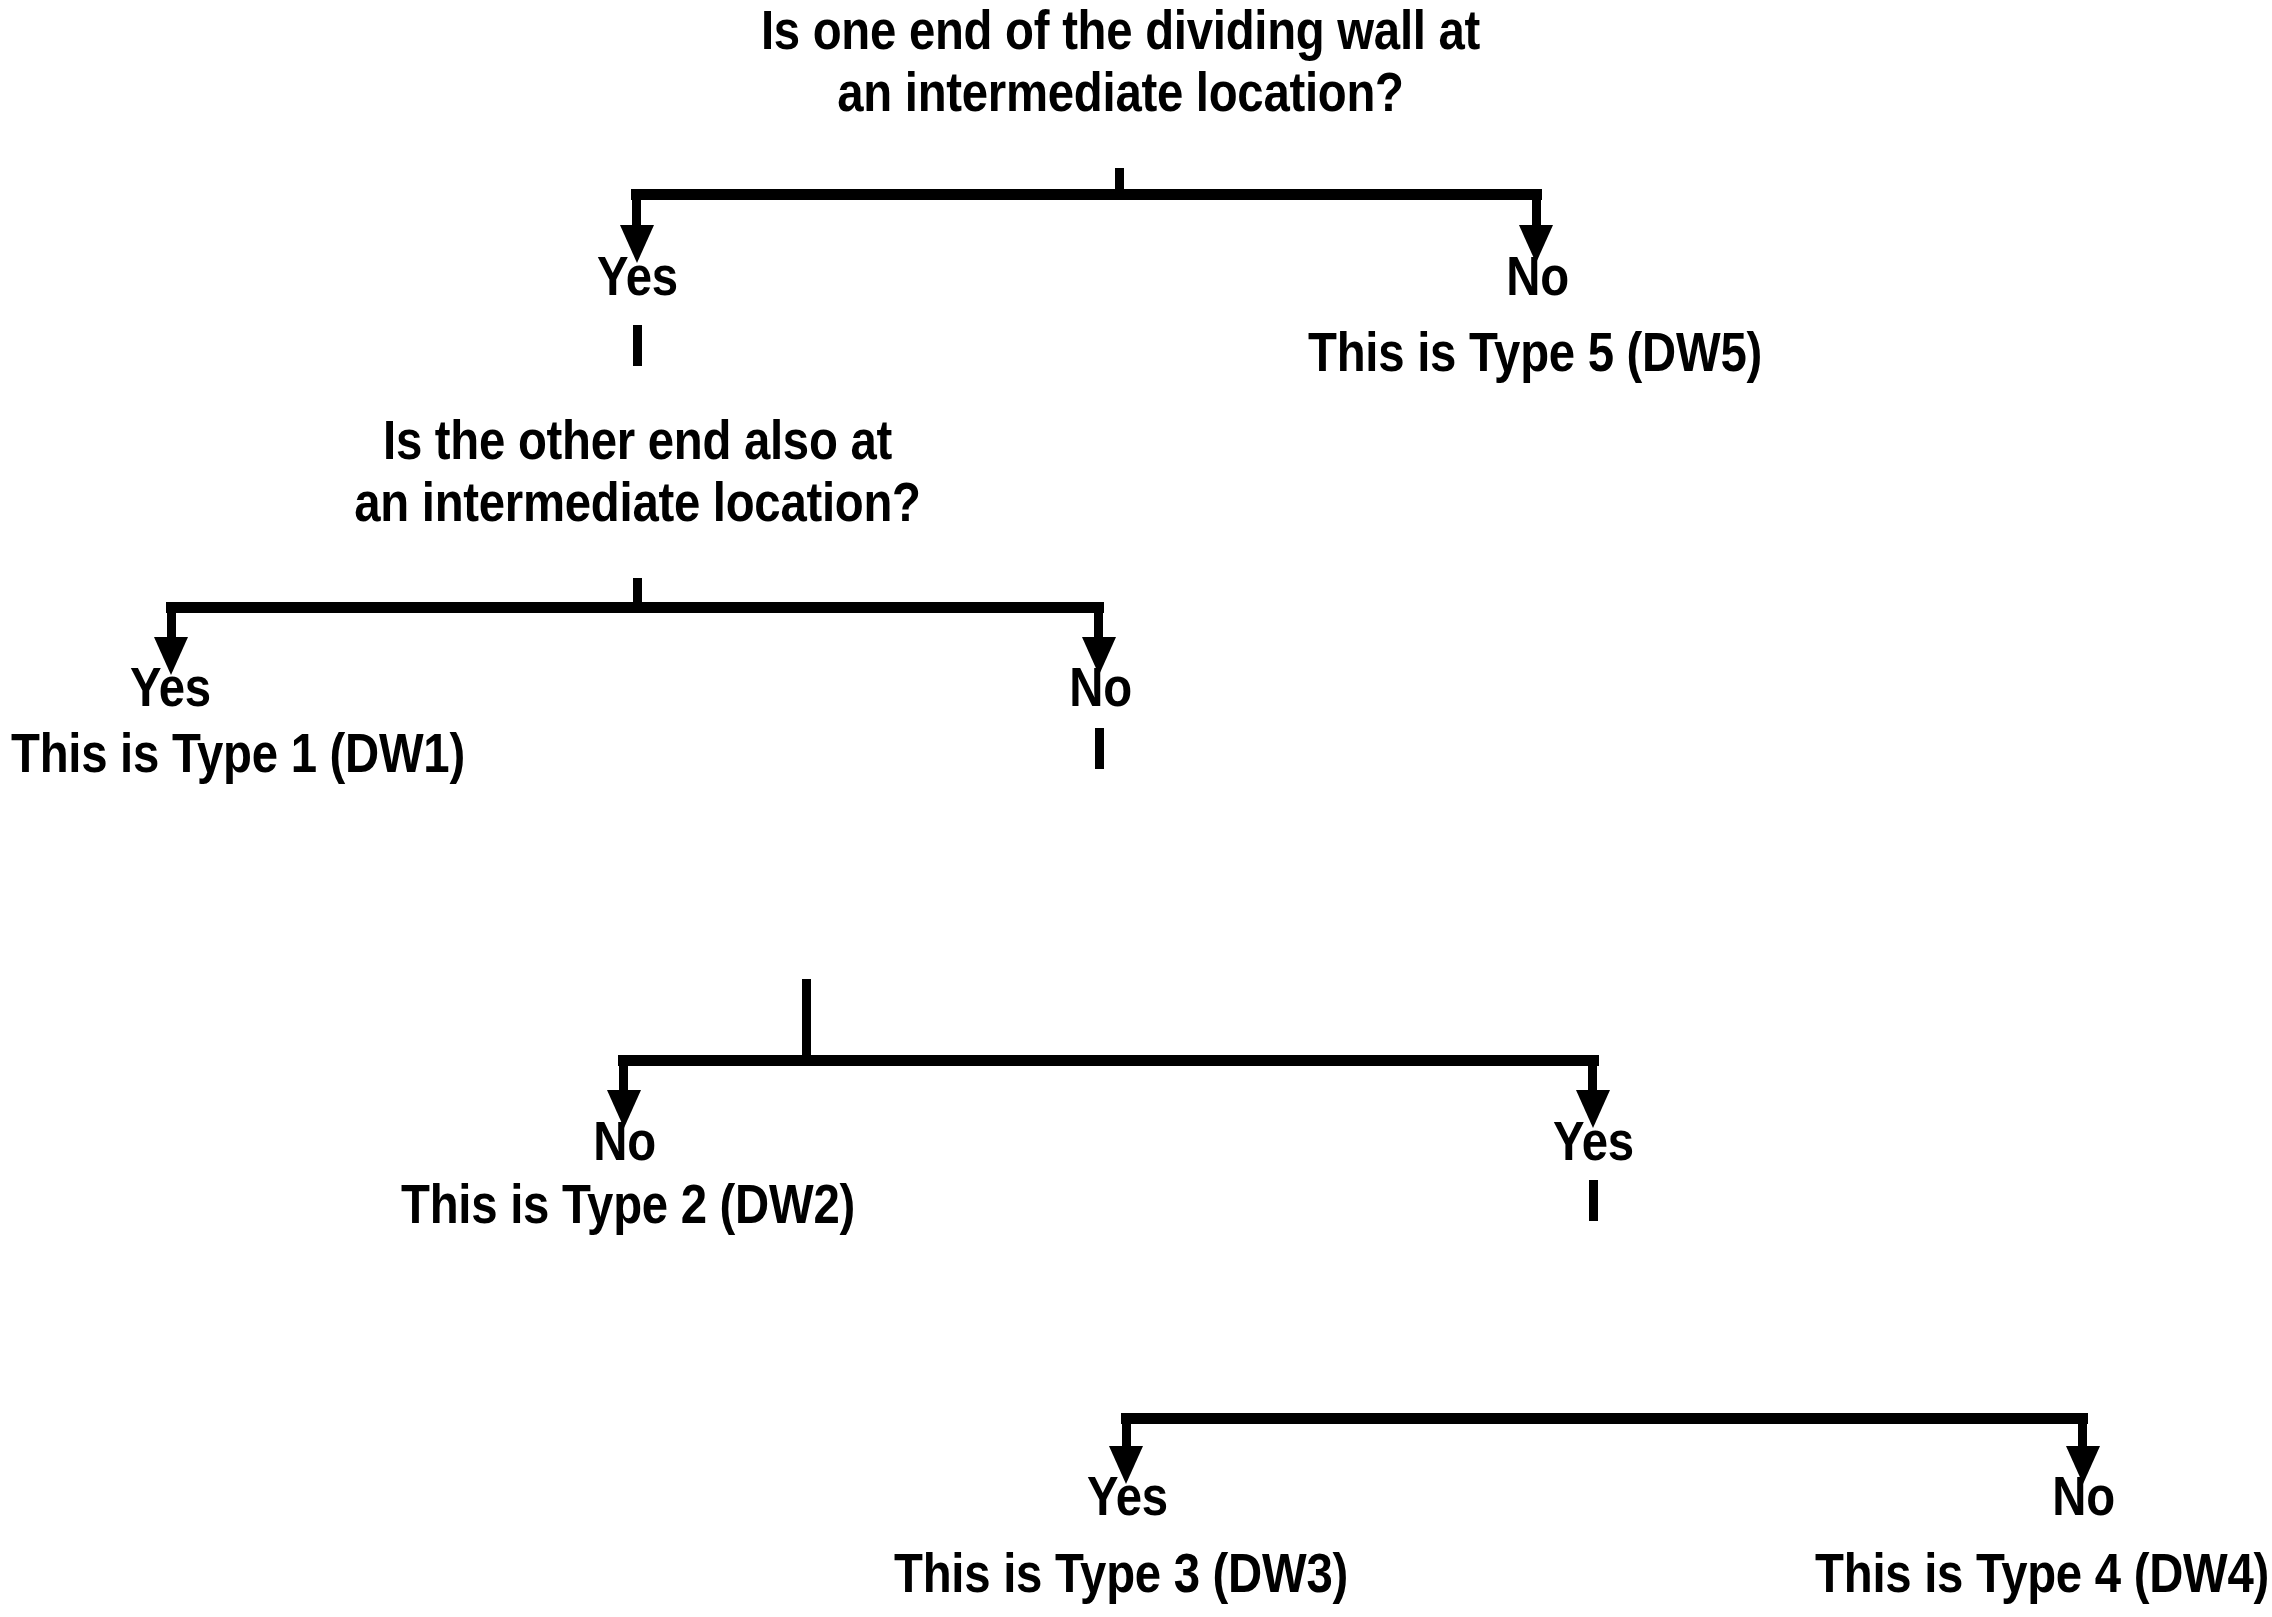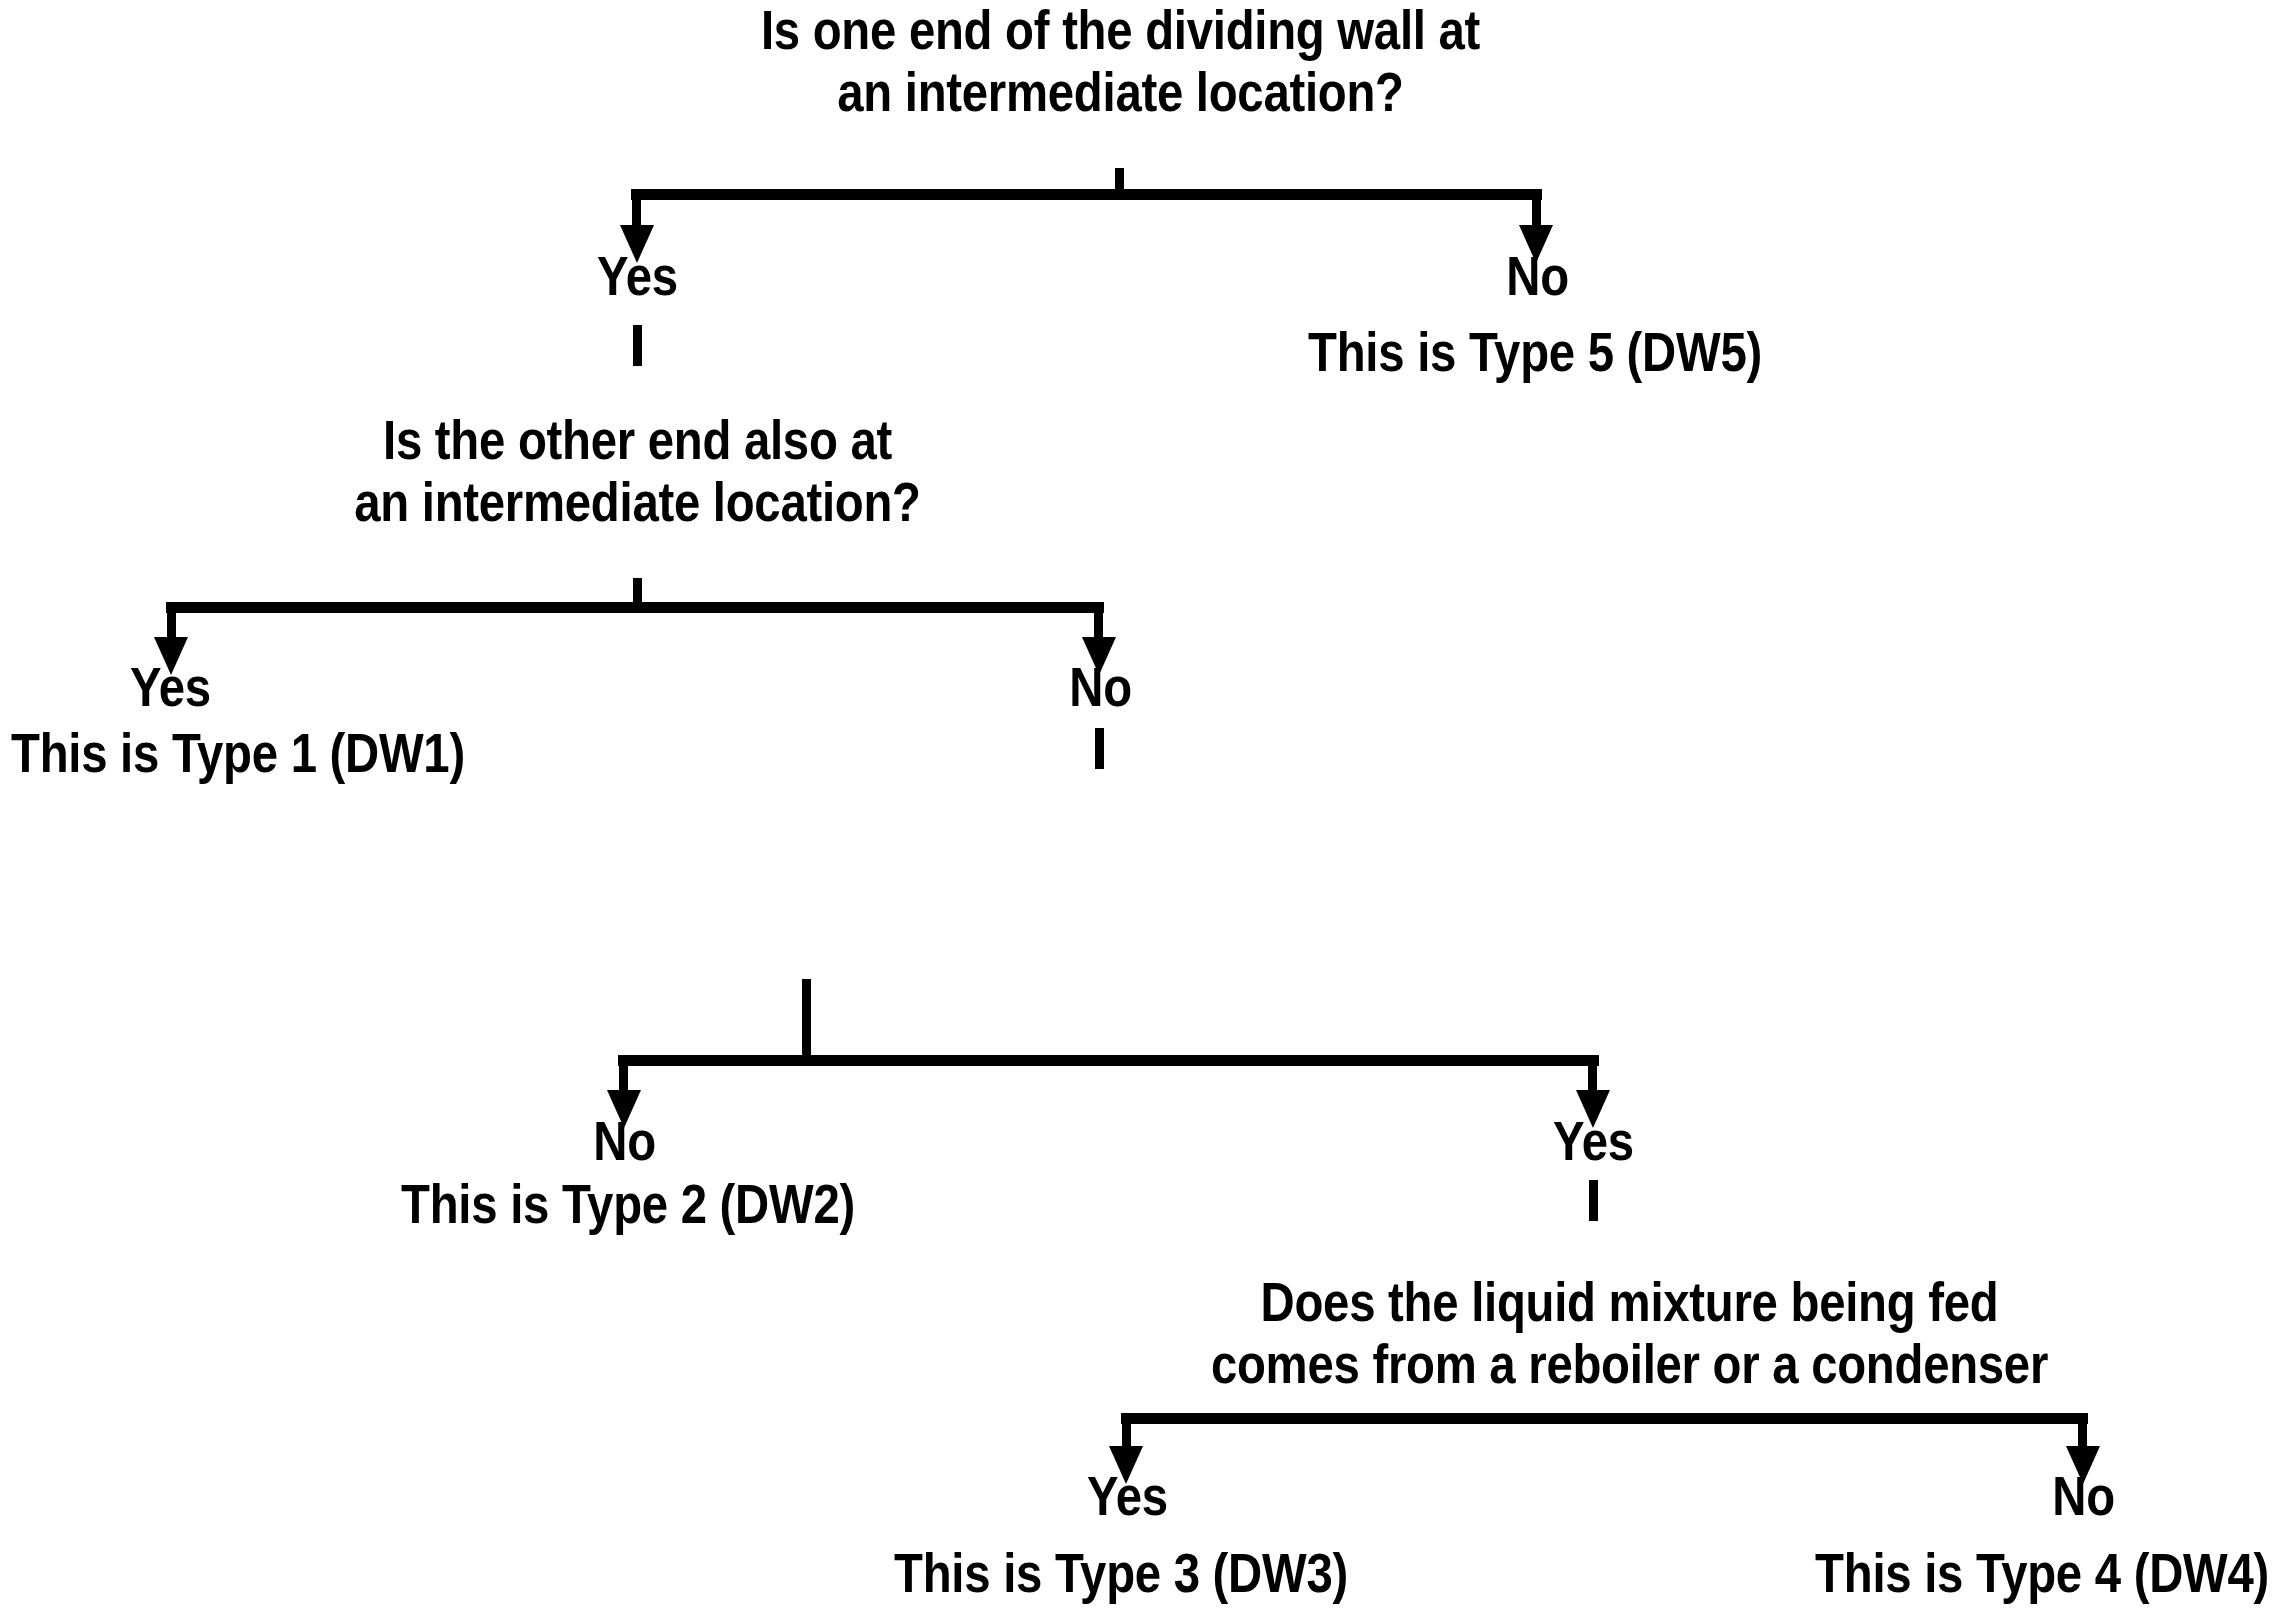--- a/index.html
+++ b/index.html
@@ -127,24 +127,20 @@
   <div class="vleg" style="left:1588px; top:1055px; width:9.2px; height:39px;"></div>
   <div class="ahead" style="left:1576px; top:1090px;"></div>
 
   <div class="txt branch-label cond c-center" style="left:526px; top:1111px; width:197px; text-align:center;">No</div>
   <div class="txt branch-label cond c-center" style="left:1495px; top:1111px; width:197px; text-align:center;">Yes</div>
 
   <div class="txt outcome cond c-center" style="left:296px; top:1174px; width:664px; text-align:center;">This is Type 2 (DW2)</div>
 
   <div class="stub" style="left:1589px; top:1180px; width:8.5px; height:41px;"></div>
 
-  <div class="txt question" style="left:1071px; top:1272px; width:1117px;">
-    <span class="qline cond c-center">Does the liquid mixture being fed</span>
-    <span class="qline cond c-center">comes from a reboiler or a condenser</span>
-  </div>
 
   <div class="hbar" style="left:1121px; top:1413px; width:967px; height:11.2px;"></div>
   <div class="vleg" style="left:1122px; top:1413px; width:9.2px; height:38px;"></div>
   <div class="ahead" style="left:1109px; top:1446px;"></div>
   <div class="vleg" style="left:2078px; top:1413px; width:9.2px; height:38px;"></div>
   <div class="ahead" style="left:2066px; top:1446px;"></div>
 
   <div class="txt branch-label cond c-center" style="left:1029px; top:1466px; width:197px; text-align:center;">Yes</div>
   <div class="txt branch-label cond c-center" style="left:1985px; top:1466px; width:197px; text-align:center;">No</div>
 

